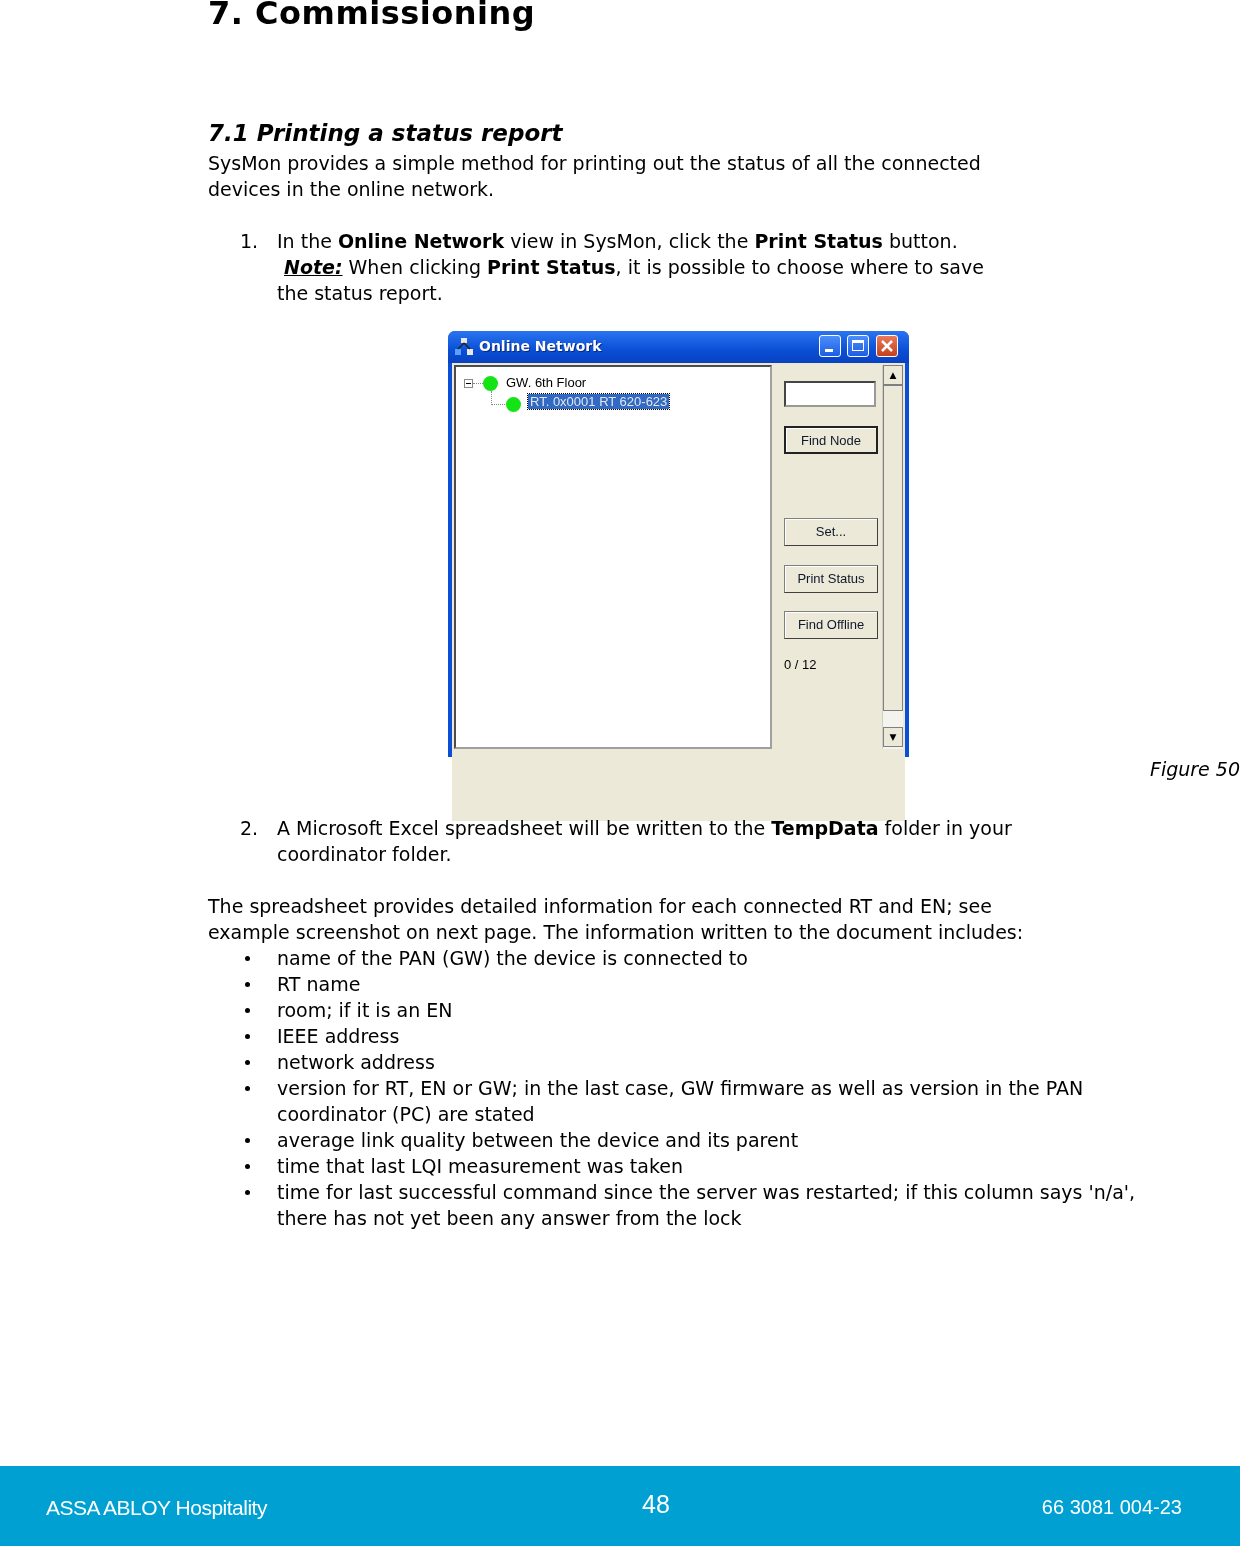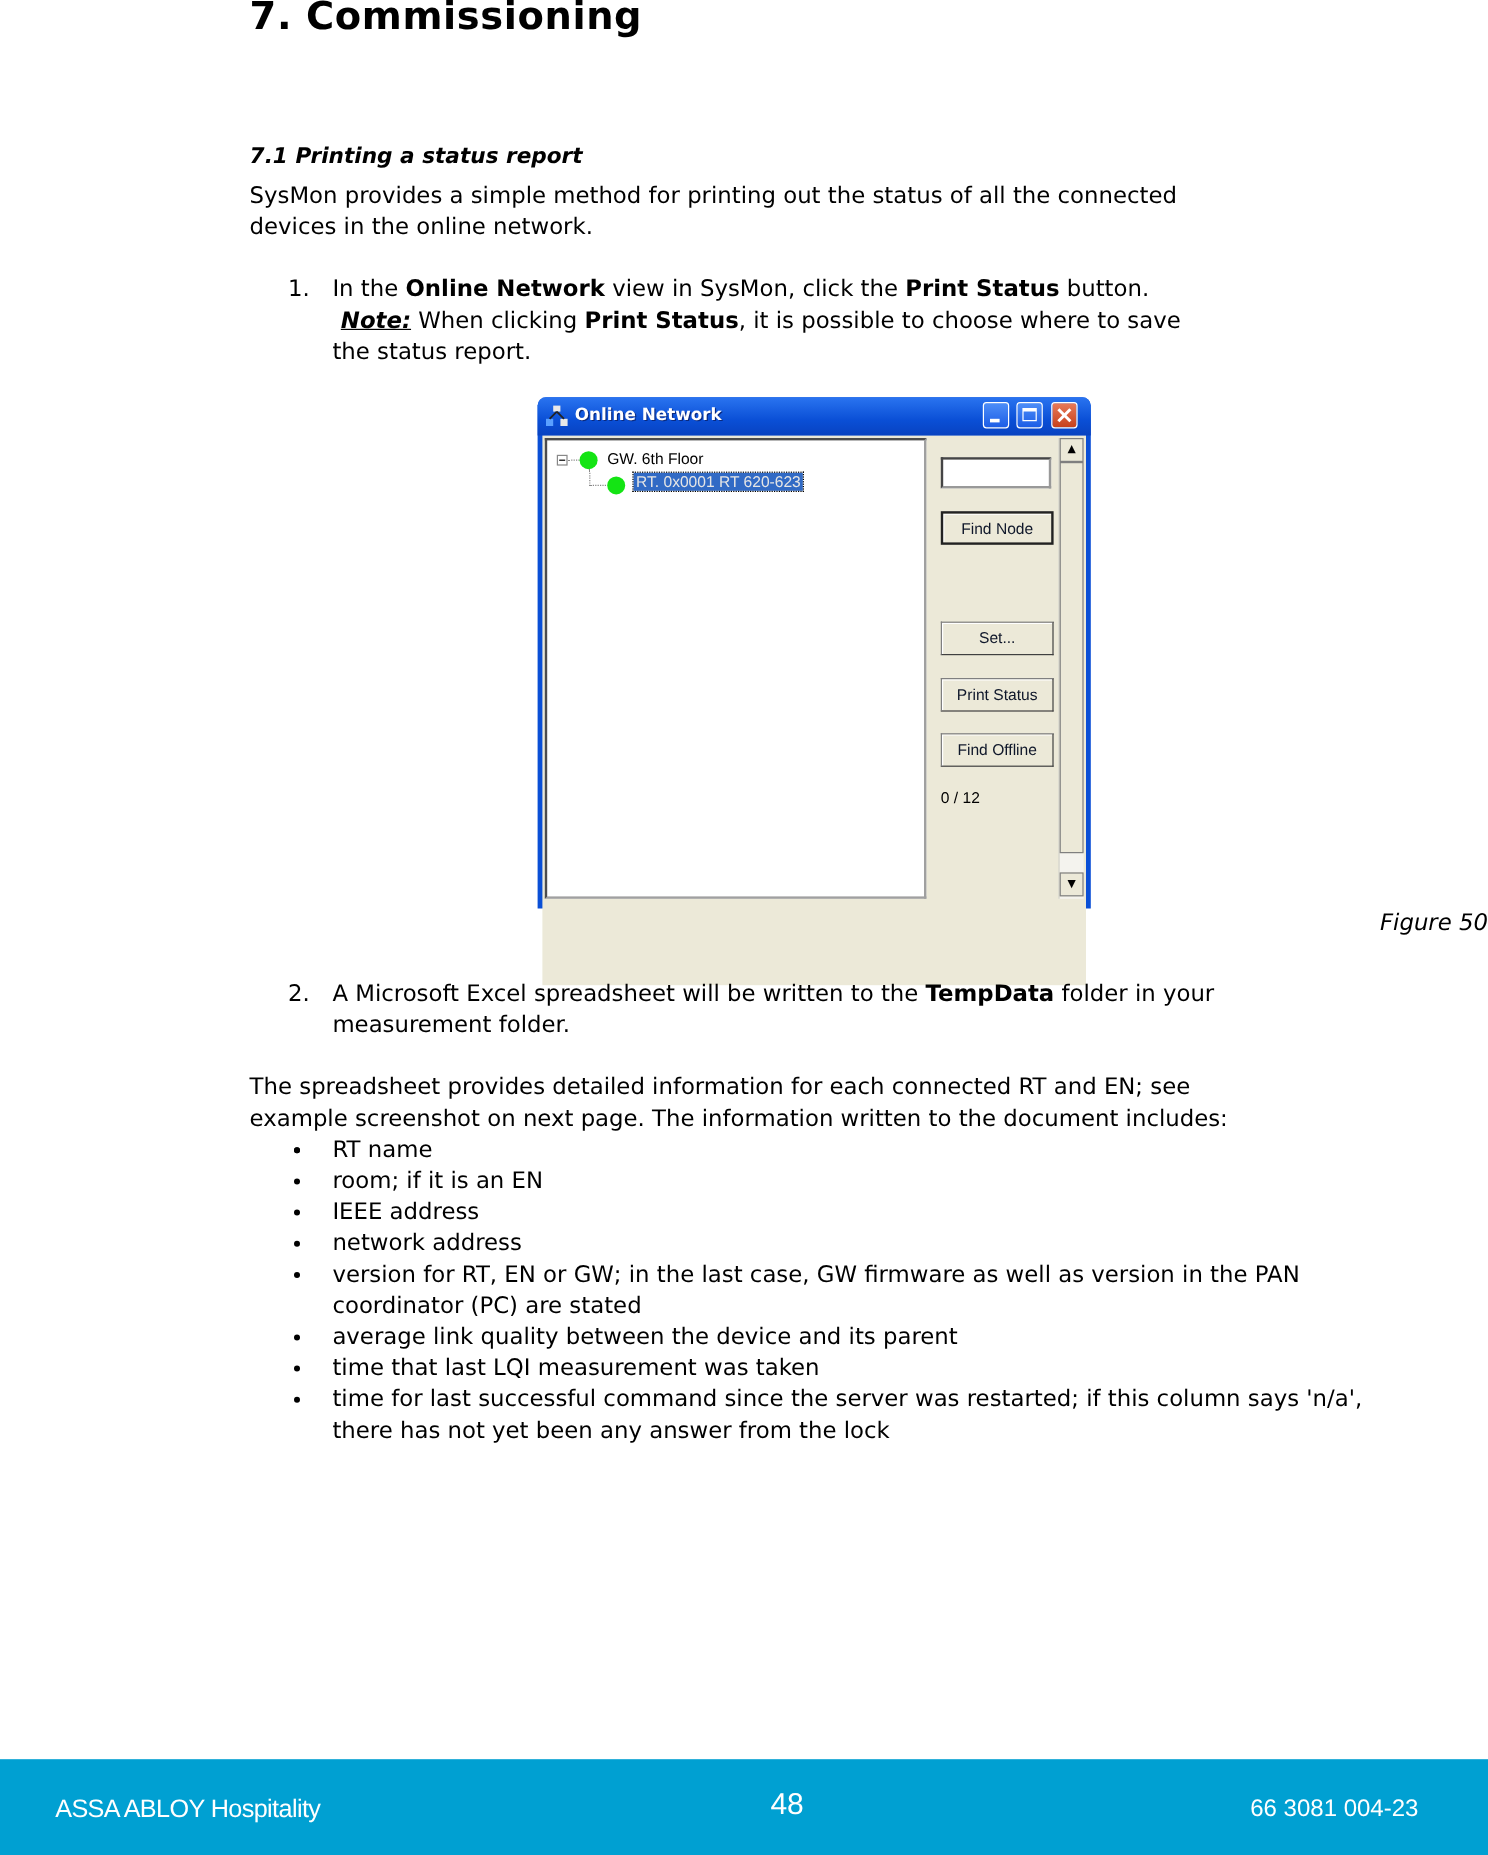--- a/index.html
+++ b/index.html
@@ -1,18 +1,18 @@
 <!DOCTYPE html>
 <html><head>
 <meta charset="utf-8">
 <style>
   html, body { margin:0; padding:0; }
   body { width:1240px; height:1546px; position:relative; background:#ffffff; font-family:"DejaVu Sans", sans-serif; color:#000; overflow:hidden; }
   h1 { margin:0; font-size:32px; font-weight:bold; position:absolute; left:208px; top:-6px; letter-spacing:0.5px; }
-  h2 { margin:0; font-size:18px; font-weight:bold; font-style:italic; position:absolute; left:208px; top:120px; }
+  h2 { margin:0; font-size:23px; font-weight:bold; font-style:italic; position:absolute; left:208px; top:120px; }
   .p { position:absolute; font-size:19px; line-height:26px; }
   .num { position:absolute; font-size:19px; line-height:26px; }
   b { font-weight:bold; }
   .note { font-weight:bold; font-style:italic; text-decoration:underline; }
   .bullet-list { position:absolute; left:245px; top:945px; margin:0; padding:0; list-style:none; width:900px; }
   .bullet-list li { position:relative; padding-left:32px; font-size:19px; line-height:26px; }
   .bullet-list li .dot { position:absolute; left:0; top:11px; width:5px; height:5px; background:#000; border-radius:50%; }
   
   .win { position:absolute; left:448px; top:331px; width:461px; height:426px; background:#0a4fd6; border-radius:7px 7px 0 0; }
   .titlebar { position:absolute; left:0; top:0; width:461px; height:32px; background:linear-gradient(#2a74f0,#0a4fd6 60%,#0842c0); border-radius:7px 7px 0 0; }
@@ -101,27 +101,27 @@
       <div class="sthumb"></div>
       <div class="sarrow" style="top:362px;">▼</div>
     </div>
   </div>
 </div>
 
 <div class="caption">Figure 50</div>
 
 <div class="num" style="left:240px;top:815px;">2.</div>
 <div class="p" style="left:277px;top:815px;"><span>A Microsoft Excel spreadsheet will be written to the </span><b>TempData</b><span> folder in your</span></div>
-<div class="p" style="left:277px;top:841px;">measurement folder.</div>
+<div class="p" style="left:277px;top:841px;">coordinator folder.</div>
 
 <div class="p" style="left:208px;top:893px;">The spreadsheet provides detailed information for each connected RT and EN; see</div>
 <div class="p" style="left:208px;top:919px;">example screenshot on next page. The information written to the document includes:</div>
 
 <ul class="bullet-list">
-  <li><span class="dot"></span></li>
+  <li><span class="dot"></span><span>name of the PAN (GW) the device is connected to</span></li>
   <li><span class="dot"></span><span>RT name</span></li>
   <li><span class="dot"></span><span>room; if it is an EN</span></li>
   <li><span class="dot"></span><span>IEEE address</span></li>
   <li><span class="dot"></span><span>network address</span></li>
   <li style="width:830px;"><span class="dot"></span><span>version for RT, EN or GW; in the last case, GW firmware as well as version in the PAN coordinator (PC) are stated</span></li>
   <li><span class="dot"></span><span>average link quality between the device and its parent</span></li>
   <li><span class="dot"></span><span>time that last LQI measurement was taken</span></li>
   <li style="width:870px;"><span class="dot"></span><span>time for last successful command since the server was restarted; if this column says 'n/a', there has not yet been any answer from the lock</span></li>
 </ul>
 

